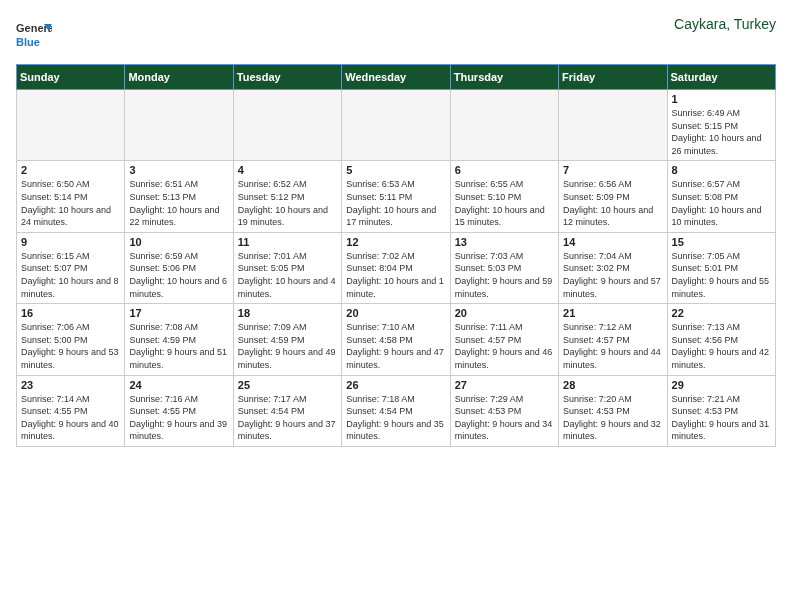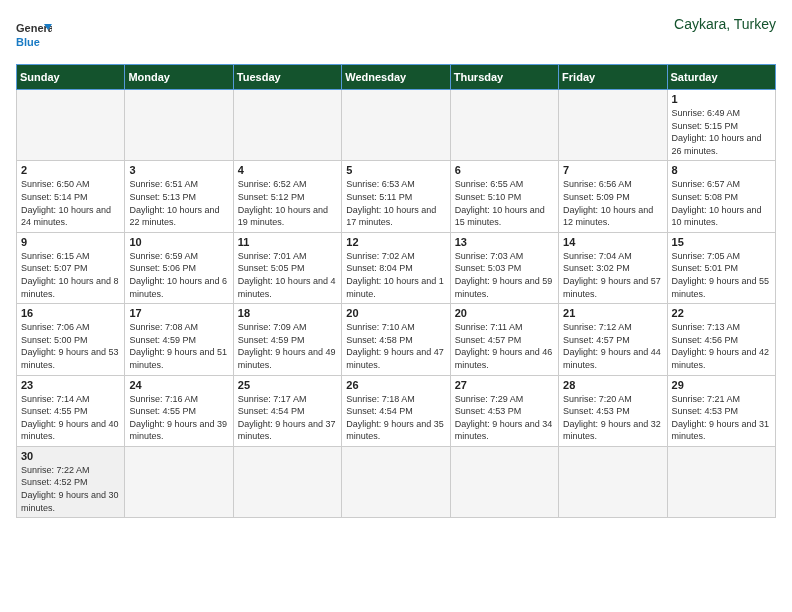--- a/index.html
+++ b/index.html
@@ -296,28 +296,14 @@
 Sunset: 4:53 PM
 Daylight: 9 hours and 32 minutes.</div>
         </td>
         <td>
           <span class="day-num">29</span>
           <div class="day-info">Sunrise: 7:21 AM
 Sunset: 4:53 PM
 Daylight: 9 hours and 31 minutes.</div>
         </td>
       </tr>
-      <tr class="last-row">
-        <td>
-          <span class="day-num">30</span>
-          <div class="day-info">Sunrise: 7:22 AM
-Sunset: 4:52 PM
-Daylight: 9 hours and 30 minutes.</div>
-        </td>
-        <td class="empty"></td>
-        <td class="empty"></td>
-        <td class="empty"></td>
-        <td class="empty"></td>
-        <td class="empty"></td>
-        <td class="empty"></td>
-      </tr>
     </tbody>
 </table>
 
 </body></html>

